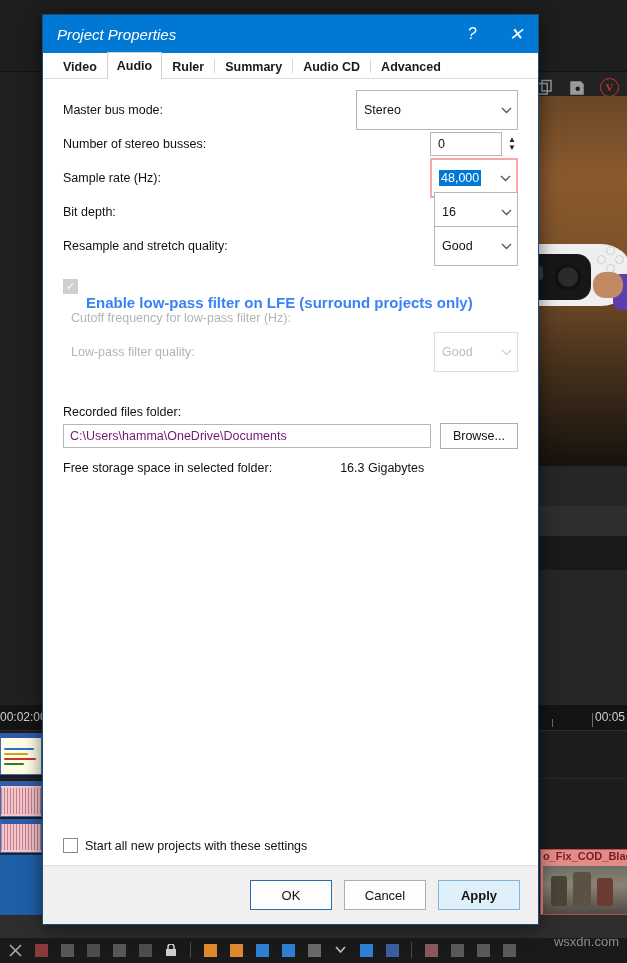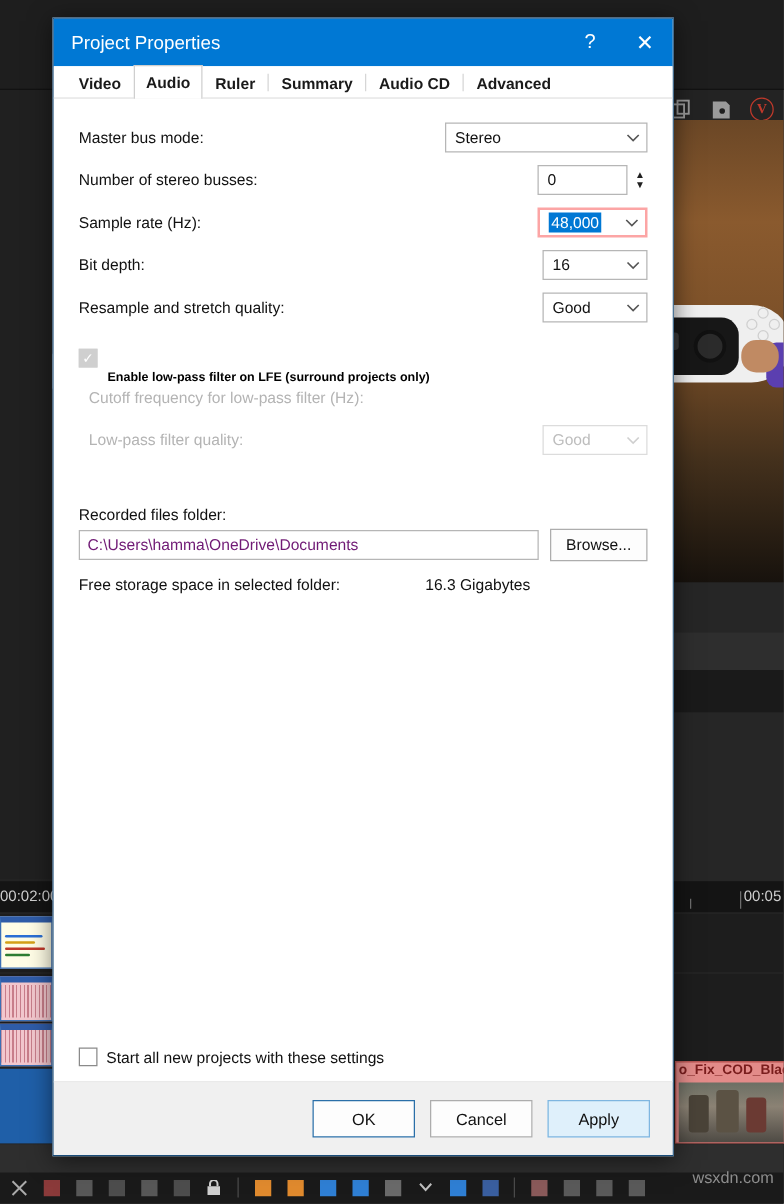--- a/index.html
+++ b/index.html
@@ -134,21 +134,21 @@
   .dialog {
     position: absolute; left: 42px; top: 14px; width: 497px; height: 911px;
     background: #ffffff;
     border: 1px solid #1a4d7a;
     box-shadow: 0 3px 18px rgba(0,0,0,.55);
     display: flex; flex-direction: column;
     z-index: 50;
   }
   .titlebar {
     height: 38px; background: #0078d4; color: #fff;
-    display: flex; align-items: center; flex: none;
+    display: flex; align-items: center; flex: none; font-style: italic;
   }
   .title-text { font-size: 15px; padding-left: 14px; flex: 1; }
   .title-btn {
     width: 44px; height: 38px; display:flex; align-items:center; justify-content:center;
     color:#fff; font-size:16px; cursor: default;
   }
   .title-btn.close { font-size: 17px; }
 
   .tabstrip {
     height: 26px; background: #ffffff; display:flex; align-items:flex-end;
@@ -171,21 +171,21 @@
     position: relative; border-bottom:1px solid #e3e3e3;
   }
 
   .row { display:flex; align-items:center; height:34px; }
   .row .lbl { font-size: 12.5px; color:#111; }
   .row.dis .lbl { color:#b4b4b4; }
 
   .ctl-right { margin-left: auto; display:flex; align-items:center; }
 
   .combo {
-    height: 24px; border: 1px solid #b6b6b6; background:#fff;
+    height: 40px; border: 1px solid #b6b6b6; background:#fff;
     display:flex; align-items:center; padding-left: 7px; font-size: 12.5px; color:#111;
     position: relative;
   }
   .combo .chev {
     width: 22px; display:flex; align-items:center; justify-content:center;
     margin-left:auto; color:#4a4a4a; font-size: 10px;
   }
   .combo.focus { border:2px solid #fca5a5; }
   .combo.disabled { border-color:#dcdcdc; color:#bdbdbd; background:#fff; }
   .combo.disabled .chev { color:#cfcfcf; }
@@ -201,37 +201,37 @@
     align-items:center; justify-content:center; margin-left:4px; color:#202020;
   }
   .spin-btns span { font-size:8px; line-height:8px; }
 
   .chk-row { display:flex; align-items:center; gap:8px; height:30px; }
   .cbox {
     width:15px; height:15px; border:1px solid #8a8a8a; background:#fff;
     display:flex; align-items:center; justify-content:center; flex:none;
   }
   .cbox.checked-dis { background:#cfcfcf; border-color:#cfcfcf; color:#fff; font-size:11px; }
-  .chk-label { font-size:10px; color:#000000; font-weight: bold; margin-top: 32px; }
+  .chk-label { font-size:15px; color:#3b82f6; font-weight: bold; margin-top: 32px; }
 
   .sub-row { padding-left: 8px; }
 
   .field-label { font-size:12.5px; color:#111; margin-bottom: 4px; }
   .path-row { display:flex; align-items:center; gap:9px; }
   .path-input {
     flex:1; height:24px; border:1px solid #b6b6b6; background:#fff;
     font-size:12.5px; color:#701a75; display:flex; align-items:center; padding-left:6px;
   }
   .btn {
     height:26px; min-width:66px; padding:0 12px; border:1px solid #adadad;
     background:#fdfdfd; font-size:12.5px; color:#111;
     display:flex; align-items:center; justify-content:center;
   }
   .btn.focus { border:1.6px solid #2a6fa8; }
-  .btn.accent { background:#dff0fb; border:1.6px solid #7fb6e0; }
+  .btn.accent { background:#dff0fb; border:1.6px solid #7fb6e0;font-weight:bold; }
 
   .storage-row { display:flex; align-items:center; margin-top:12px; font-size:12.5px; color:#111; }
   .storage-val { margin-left: 68px; }
 
   .bottom-check { position:absolute; left:20px; bottom:12px; display:flex; align-items:center; gap:7px; }
 
   .footer {
     height: 58px; background:#f0f0f0; flex:none;
     display:flex; align-items:center; justify-content:flex-end; gap:12px; padding-right:18px;
   }

